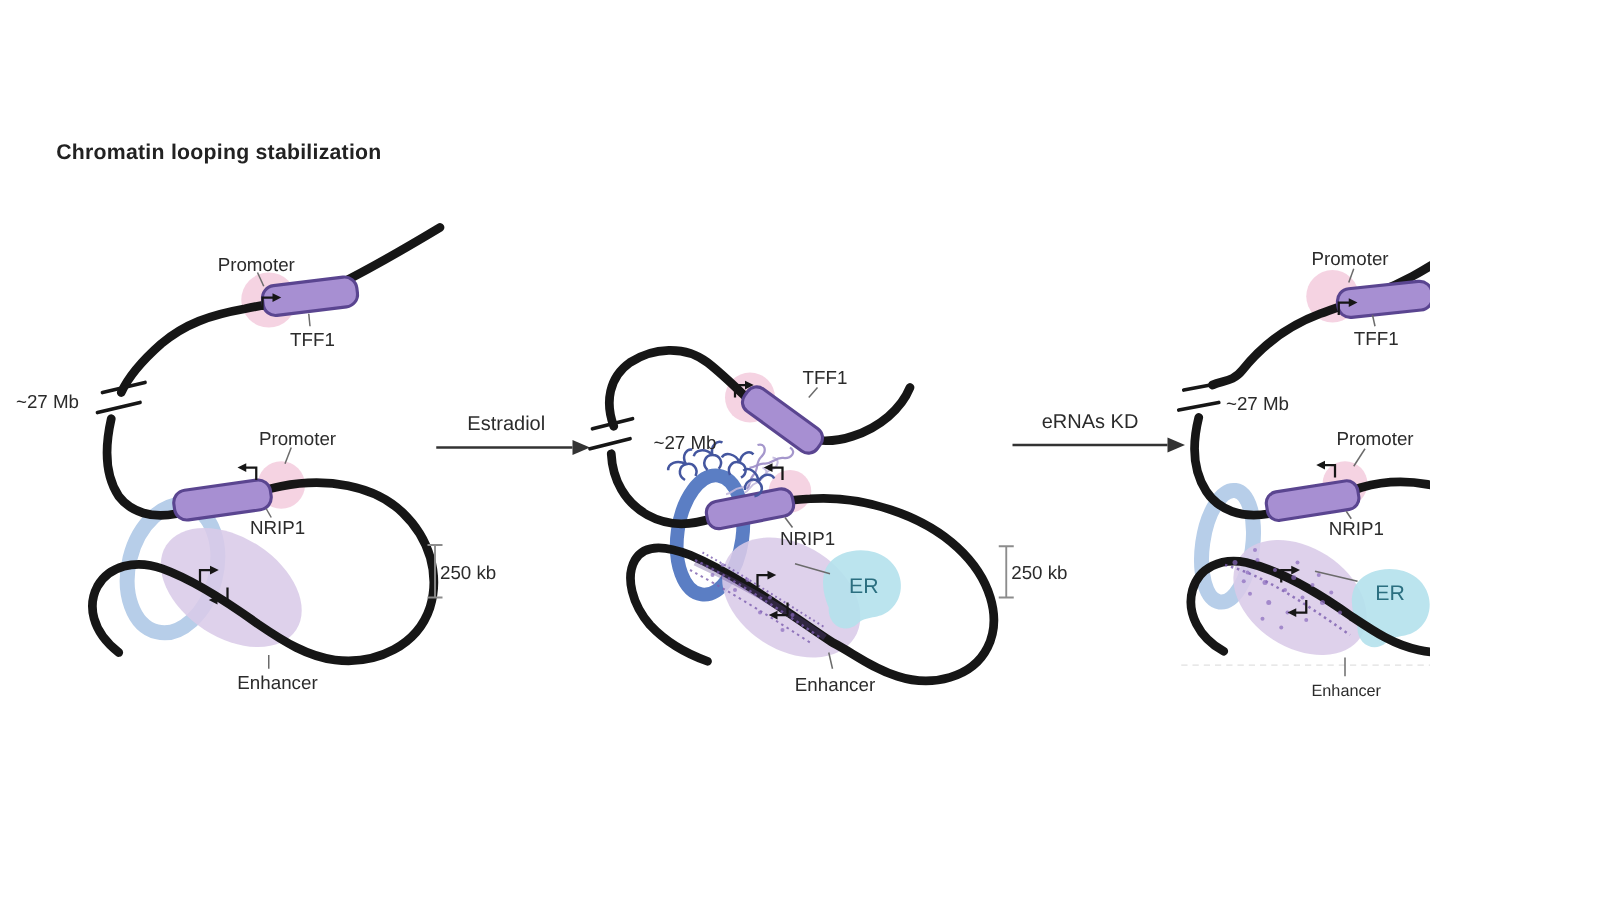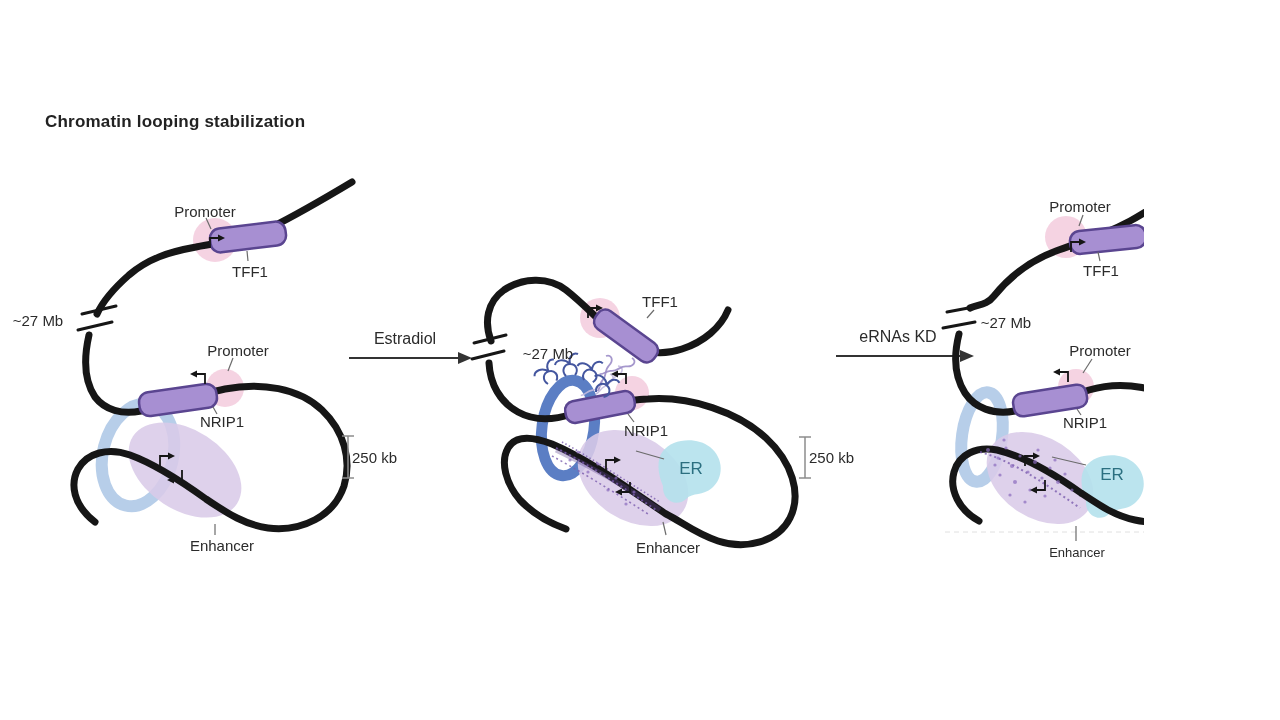--- a/index.html
+++ b/index.html
@@ -177,21 +177,21 @@
 
     <text class="lbl" x="200" y="147" text-anchor="middle">TFF1</text>
     <text class="lbl" x="88" y="199" text-anchor="middle">~27 Mb</text>
     <text class="lbl" x="186" y="276" text-anchor="middle">NRIP1</text>
     <text class="er-lbl" x="231" y="314" text-anchor="middle">ER</text>
     <text class="lbl" x="208" y="393" text-anchor="middle">Enhancer</text>
     <text class="lbl" x="349" y="303" text-anchor="start">250 kb</text>
   </svg>
   </div>
 
-  <div class="abs" style="left:832px;top:318px;">
+  <div class="abs" style="left:806px;top:318px;">
   <svg width="150" height="50" viewBox="0 0 150 50">
     <text class="trans-lbl" x="66" y="24" text-anchor="middle">eRNAs KD</text>
     <g>
       <line class="arrow-line" x1="4" y1="38" x2="128" y2="38"></line>
       <polygon class="arrow-head" points="128,32 142,38 128,44"></polygon>
     </g>
   </svg>
   </div>
 
   <div class="abs" style="left:940px;top:160px;">

